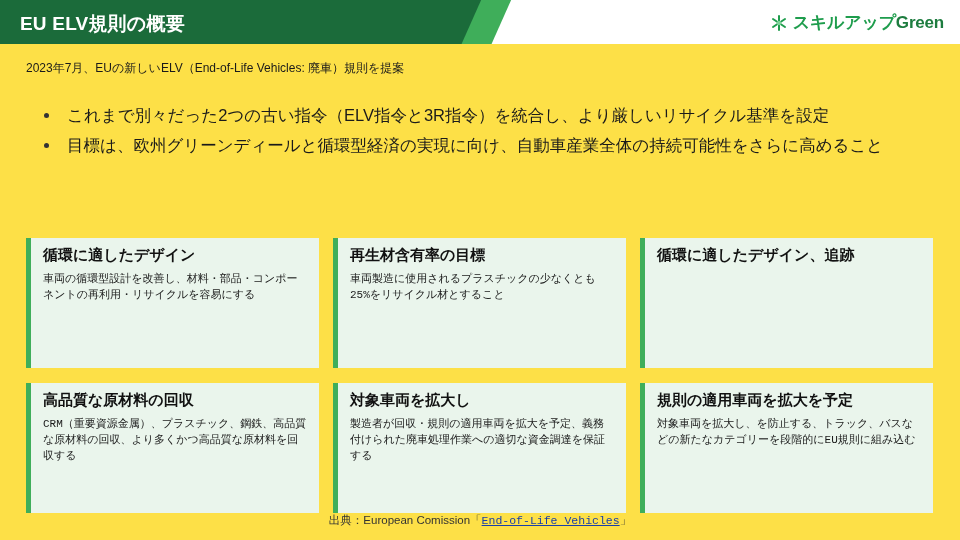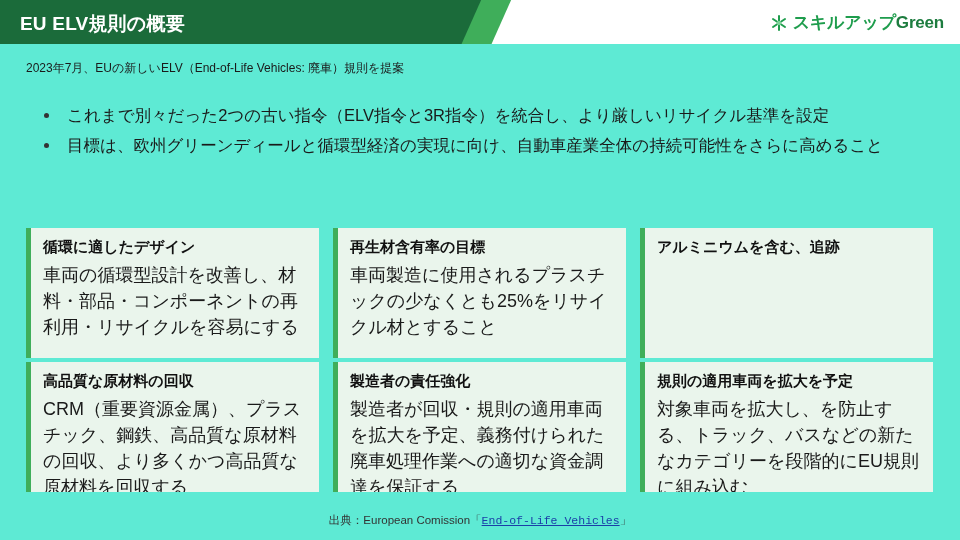--- a/index.html
+++ b/index.html
@@ -5,21 +5,21 @@
   * { box-sizing: border-box; margin: 0; padding: 0; }
   html, body {
     width: 960px; height: 540px;
     font-family: "Liberation Sans", sans-serif;
     background: #ffffff;
     overflow: hidden;
   }
   .slide {
     position: relative;
     width: 960px; height: 540px;
-    background: #5eead4;
+    background: #fde047;
   }
 
   
   .header {
     position: relative;
     width: 960px; height: 44px;
     background: #1b6b3a;
     overflow: hidden;
   }
   .header-title {
@@ -99,42 +99,43 @@
   .bullet-text {
     font-size: 16.5px;
     color: #1a1a1a;
     line-height: 1.55;
     max-width: 880px;
   }
 
   
   .grid {
     position: absolute;
-    left: 26px; top: 228px;
+    left: 26px; top: 238px;
     width: 908px;
     display: grid;
     grid-template-columns: repeat(3, 293px);
     grid-template-rows: 130px 130px;
-    gap: 4px 14px;
+    gap: 15px 14px;
+    font-family: Liberation Mono, monospace;
   }
   .card {
     background: #eaf5ec;
     border-left: 5px solid #3fae5a;
     padding: 10px 12px 8px 12px;
     overflow: hidden;
   }
   .card-title {
     font-size: 15px;
     font-weight: bold;
     color: #111111;
     margin-bottom: 6px;
     line-height: 1.2;
   }
   .card-body {
-    font-size: 18px;
+    font-size: 11px;
     color: #1a1a1a;
     line-height: 1.45;
   }
 
   
   .source {
     position: absolute;
     left: 0; top: 513px;
     width: 960px;
     text-align: center;
@@ -188,28 +189,28 @@
   <div class="grid">
     <div class="card">
       <div class="card-title">循環に適したデザイン</div>
       <div class="card-body">車両の循環型設計を改善し、材料・部品・コンポーネントの再利用・リサイクルを容易にする</div>
     </div>
     <div class="card">
       <div class="card-title">再生材含有率の目標</div>
       <div class="card-body">車両製造に使用されるプラスチックの少なくとも25%をリサイクル材とすること</div>
     </div>
     <div class="card">
-      <div class="card-title">アルミニウムを含む、追跡</div>
+      <div class="card-title">循環に適したデザイン、追跡</div>
     </div>
     <div class="card">
       <div class="card-title">高品質な原材料の回収</div>
       <div class="card-body">CRM（重要資源金属）、プラスチック、鋼鉄、高品質な原材料の回収、より多くかつ高品質な原材料を回収する</div>
     </div>
     <div class="card">
-      <div class="card-title">製造者の責任強化</div>
+      <div class="card-title">対象車両を拡大し</div>
       <div class="card-body">製造者が回収・規則の適用車両を拡大を予定、義務付けられた廃車処理作業への適切な資金調達を保証する</div>
     </div>
     <div class="card">
       <div class="card-title">規則の適用車両を拡大を予定</div>
       <div class="card-body">対象車両を拡大し、を防止する、トラック、バスなどの新たなカテゴリーを段階的にEU規則に組み込む</div>
     </div>
   </div>
 
   <div class="source">
     <span>出典：European Comission「</span><a href="#">End-of-Life Vehicles</a><span>」</span>

